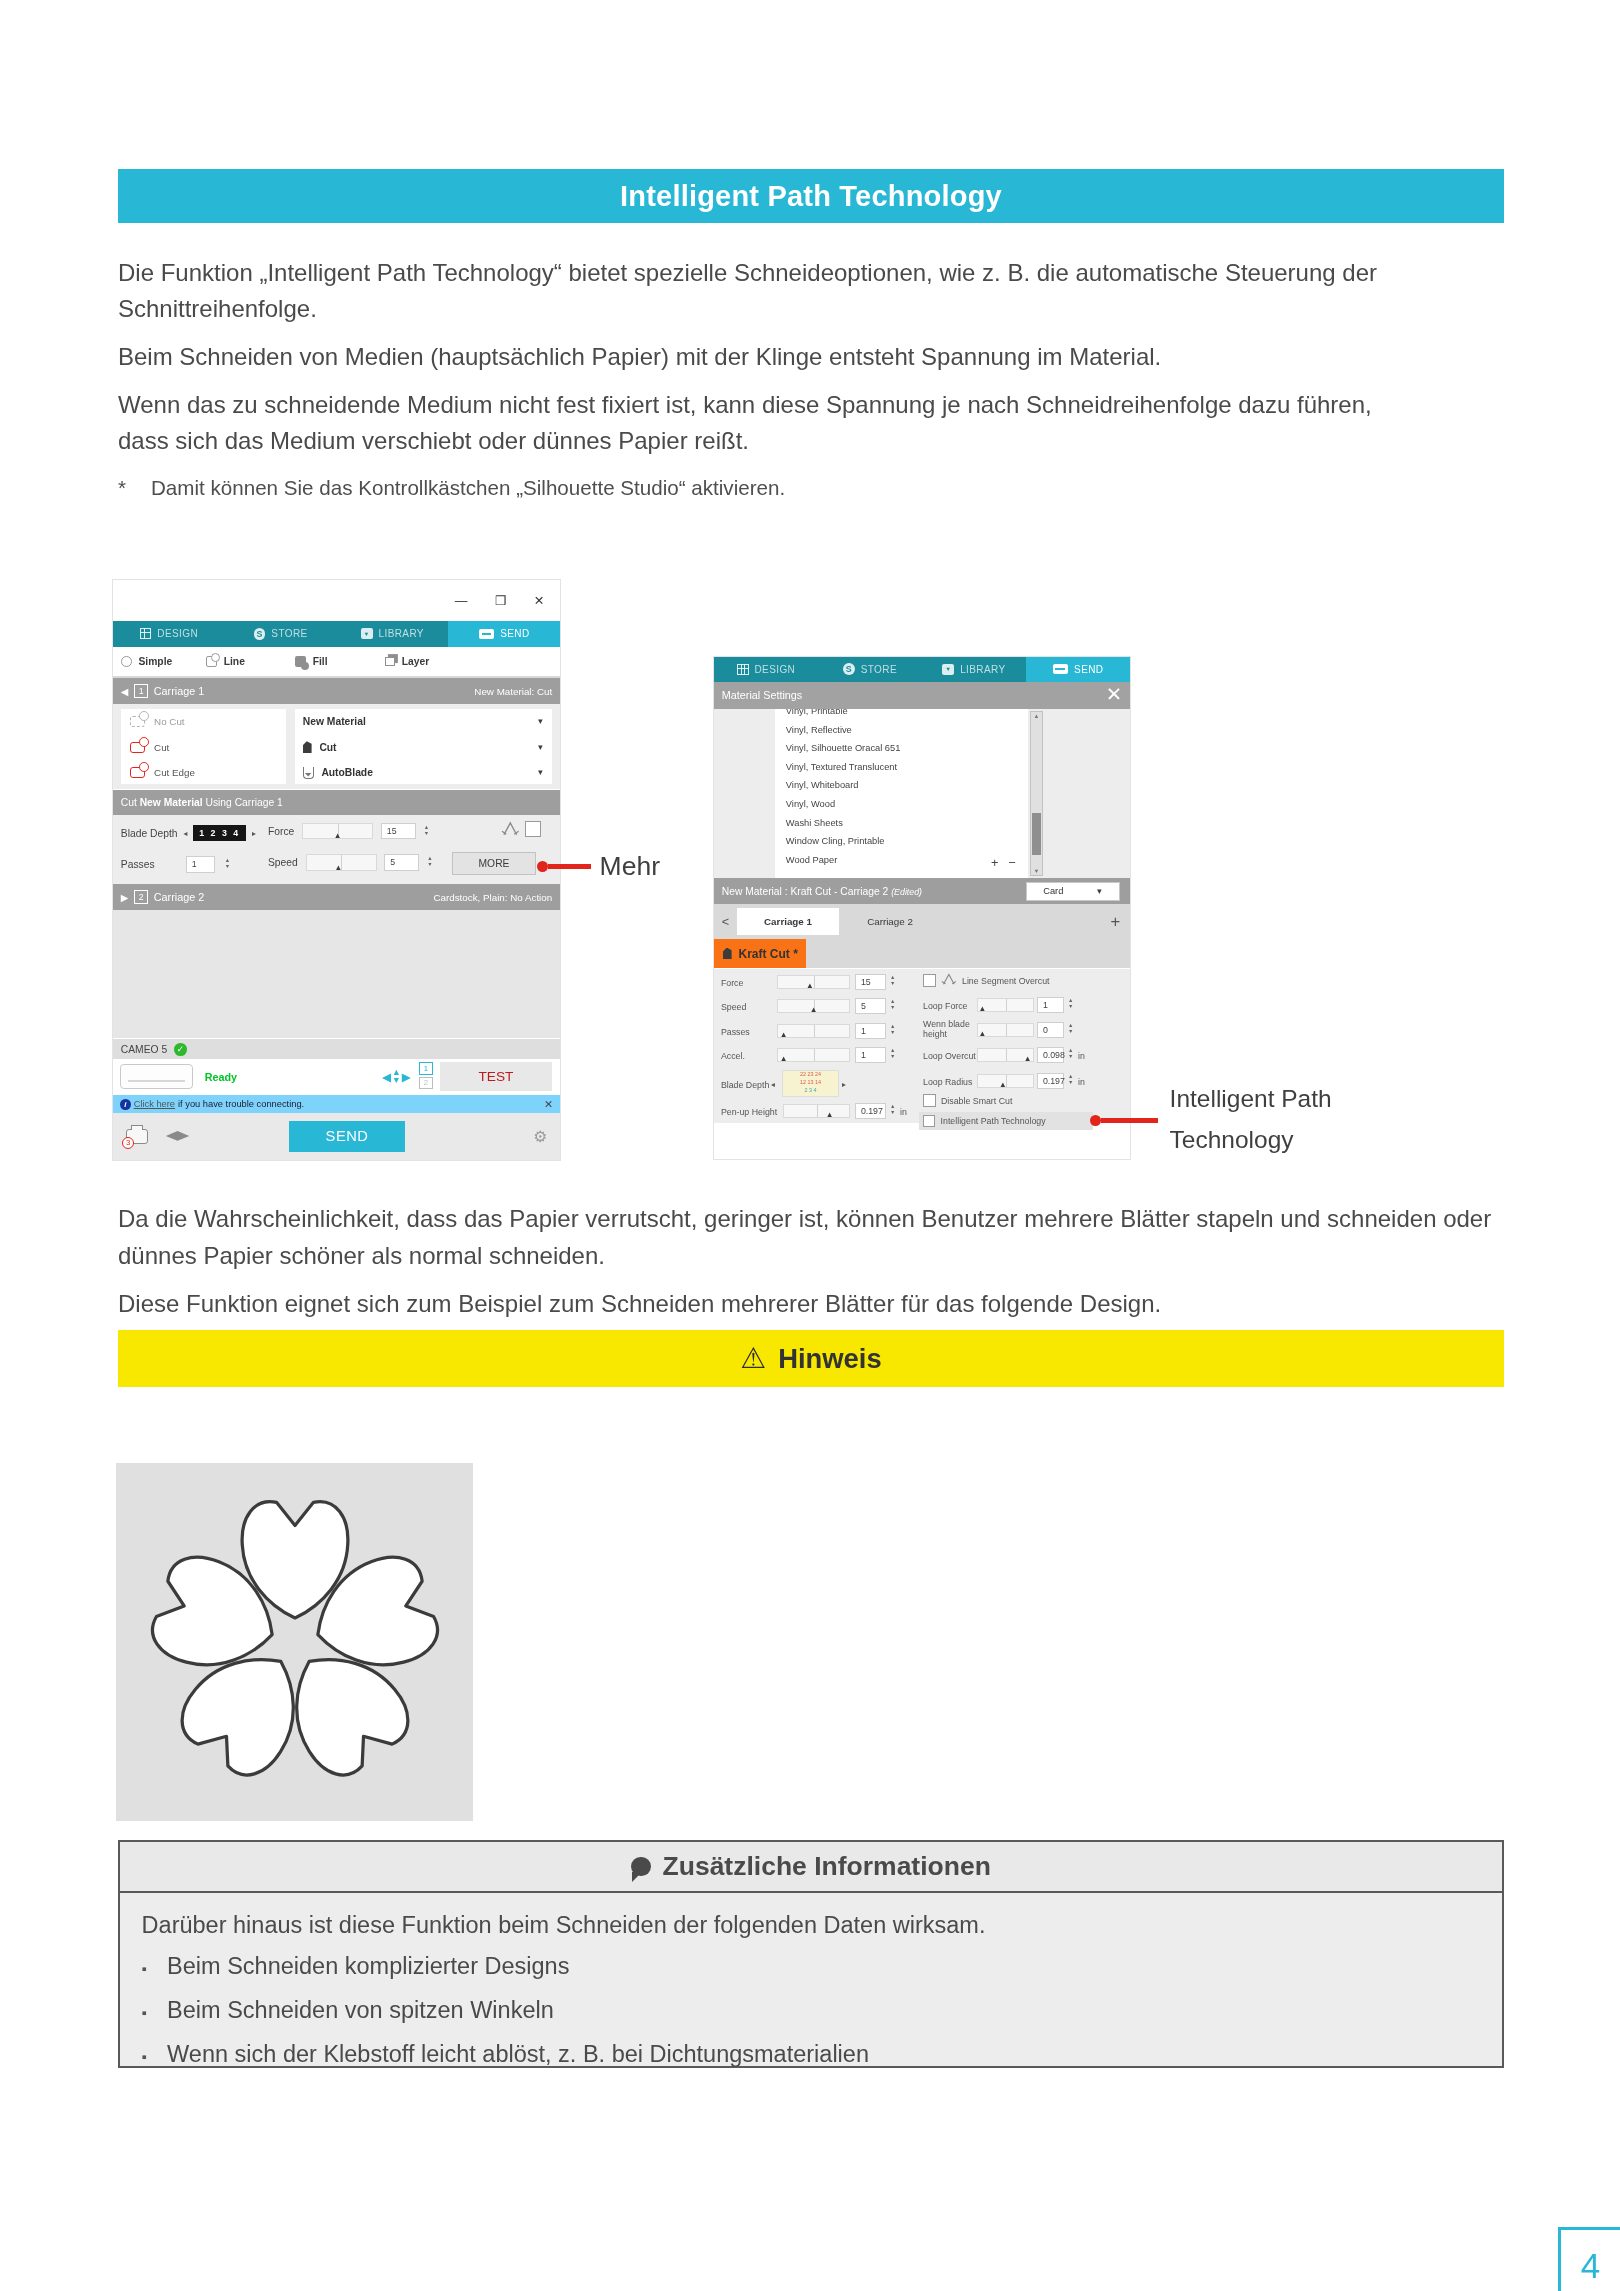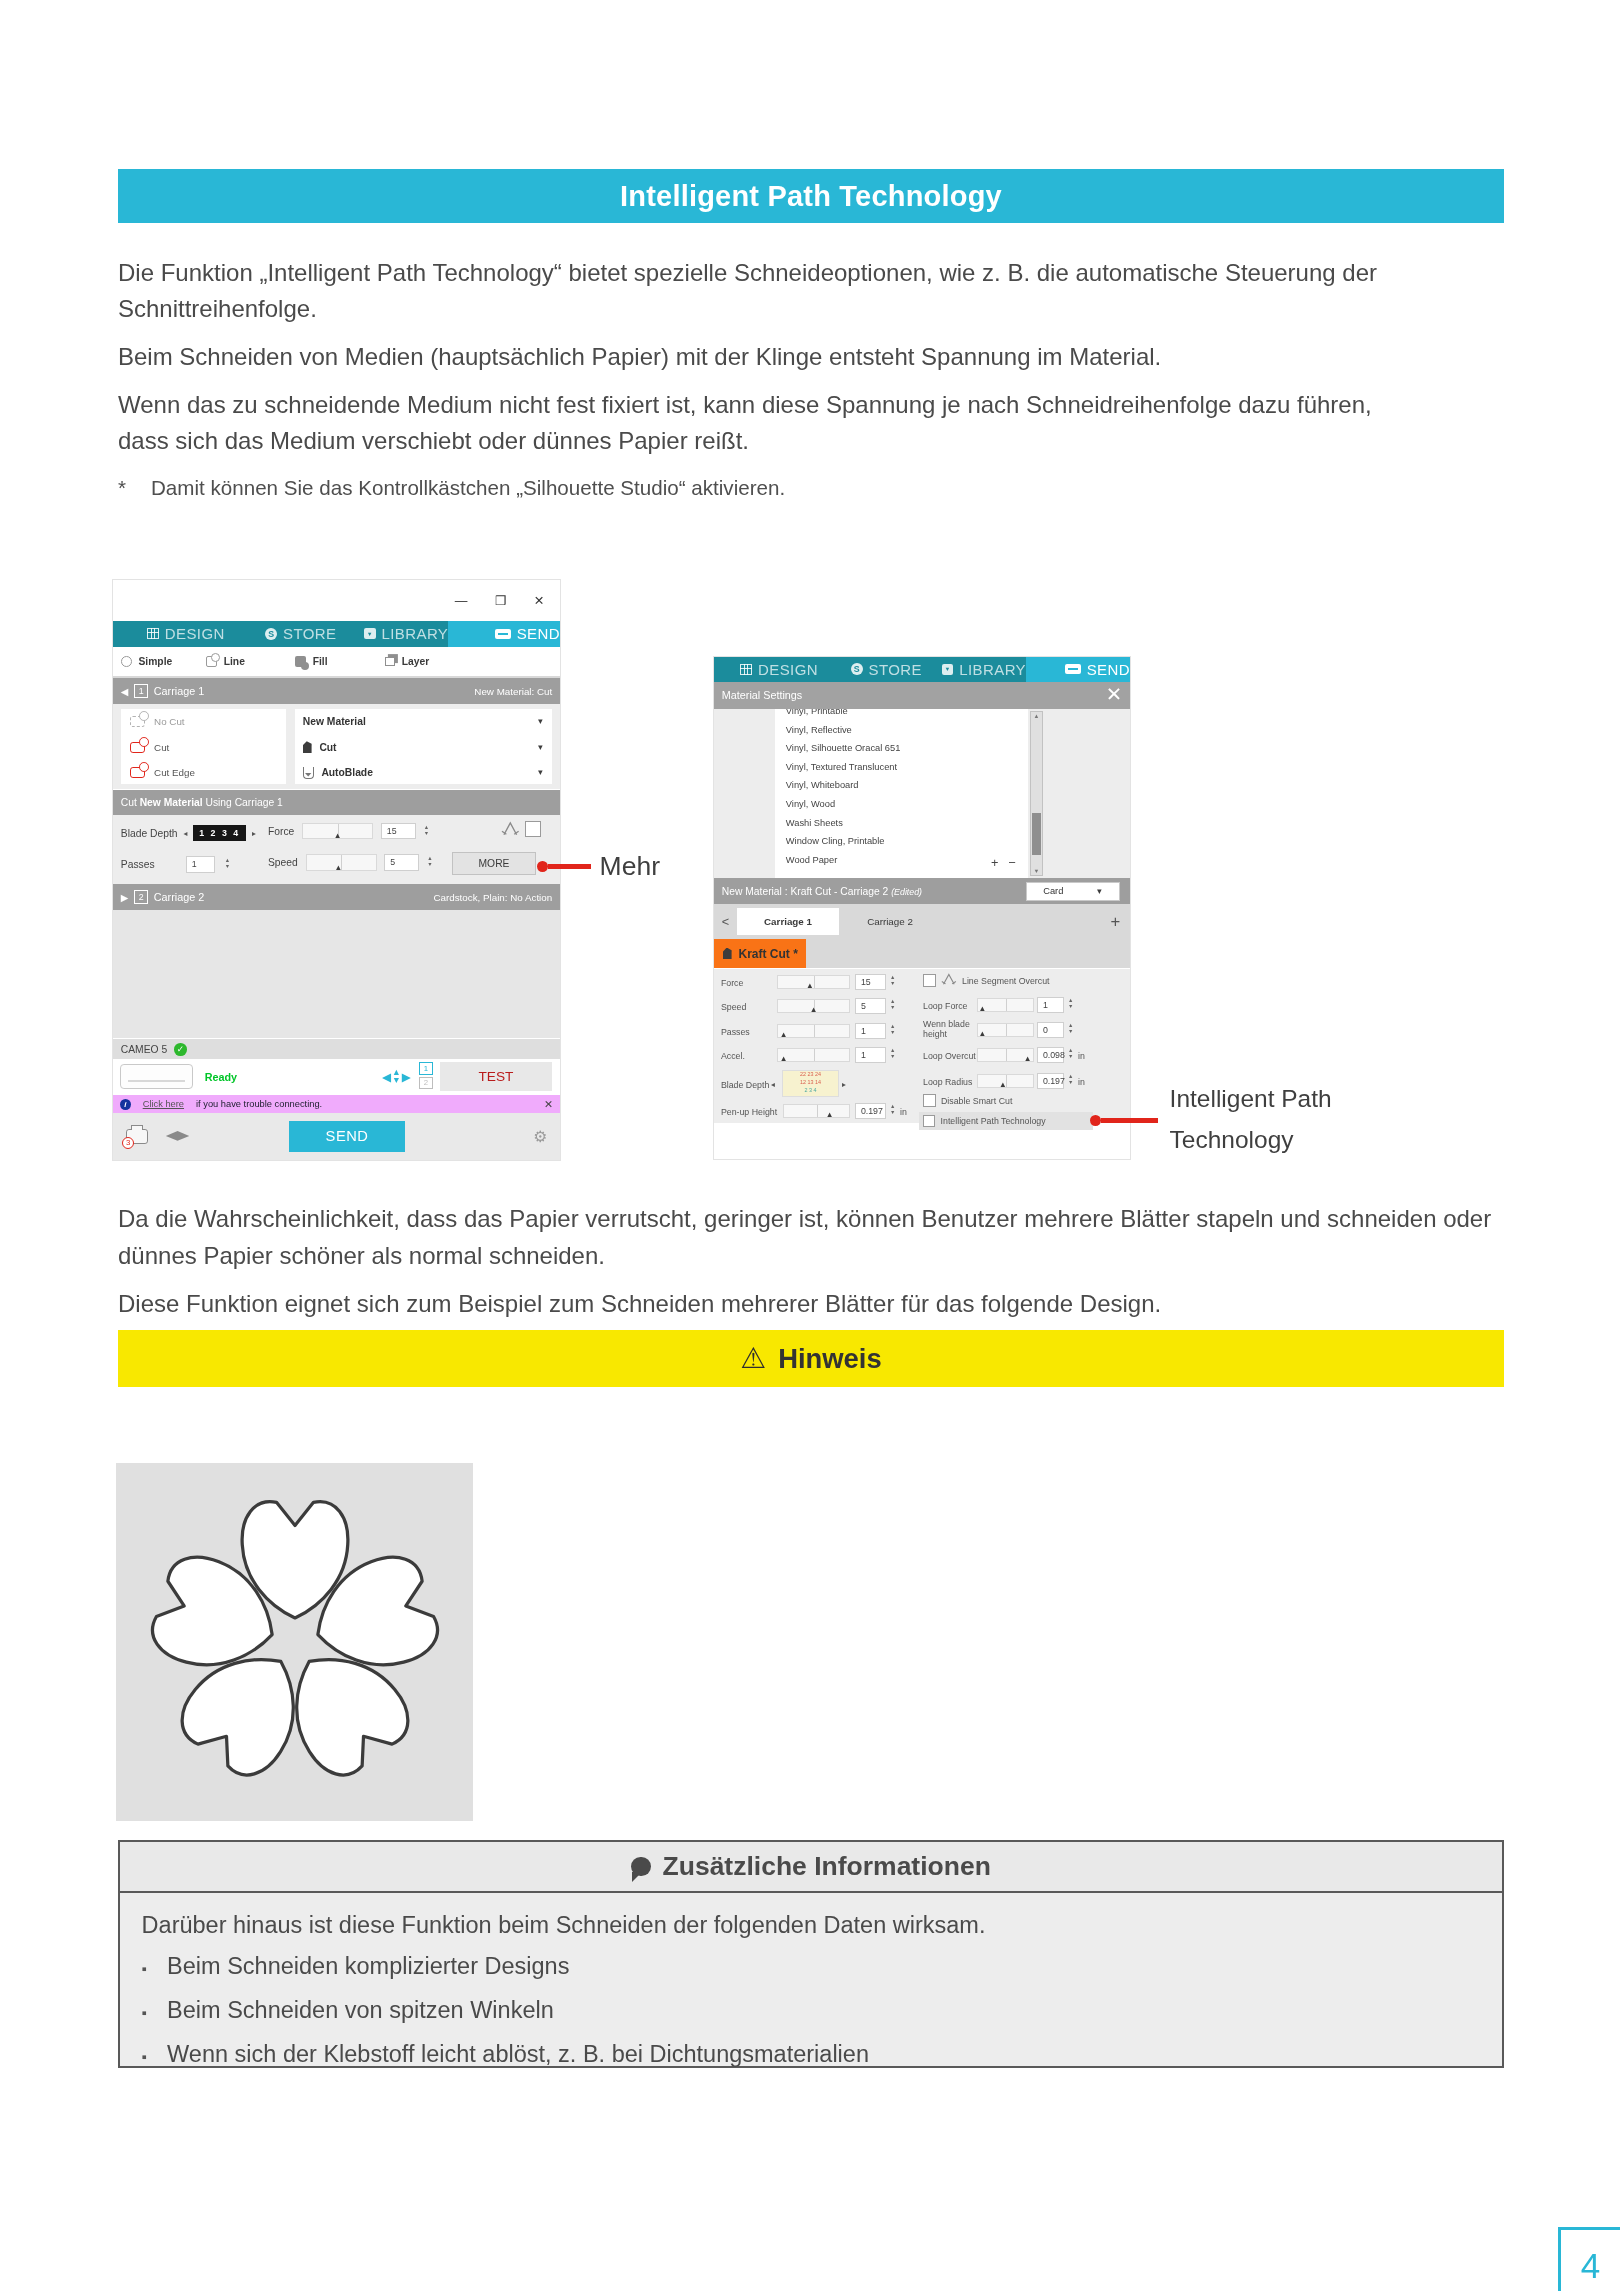--- a/index.html
+++ b/index.html
@@ -45,21 +45,21 @@
   .mehr .rline{width:43px}
   .mehr .ct{font-size:26.5px;margin-left:8.8px}
   .iptc{left:1090px;top:1078px;align-items:flex-start}
   .iptc .dot{margin-top:37px}
   .iptc .rline{width:57px;margin-top:40px}
   .iptc .ct2{font-size:24.5px;line-height:41px;margin-left:11.8px}
 
   
   .shot{background:#fff;box-shadow:0 0 0 1px #e3e3e3}
   .nav{display:flex;position:absolute;left:0;right:0;background:#1b8c9c}
-  .nav .cell{flex:1;display:flex;align-items:center;justify-content:flex-end;gap:5.9px;color:rgba(255,255,255,.72);font-size:15px;letter-spacing:0.4px}
+  .nav .cell{flex:1;display:flex;align-items:center;justify-content:center;gap:5.9px;color:rgba(255,255,255,.72);font-size:10px;letter-spacing:0.4px}
   .nav .cell.active{background:#29b7d6;color:#fff}
   .graybar{position:absolute;left:0;right:0;background:#9e9e9e;color:#fff;display:flex;align-items:center;padding:0 7.8px;gap:5.9px}
   .graybar .spacer{flex:1}
   .numbox{border:1px solid #fff;font-size:8.8px;width:13.7px;height:13.7px;display:flex;align-items:center;justify-content:center;flex:none}
   .slider{position:relative;background:#f7f7f7;border:1px solid #d9d9d9}
   .slider::before{content:"";position:absolute;left:50%;top:0;bottom:0;width:1px;background:#d0d0d0}
   .slider::after{content:"▲";font-size:7.8px;color:#3c3c3c;position:absolute;bottom:-2px;left:var(--p,50%);transform:translateX(-50%)}
   .spin{display:inline-flex;flex-direction:column;justify-content:center;font-size:5.4px;line-height:5.9px;color:#666;flex:none}
   .spin::before{content:"▲"}.spin::after{content:"▼"}
   .valbox{background:#fff;border:1px solid #cfcfcf;font-size:8.8px;color:#444;display:flex;align-items:center;padding-left:4.9px}
@@ -117,21 +117,21 @@
   .machine{width:73px;height:24.5px;background:#fdfdfd;border:1px solid #c9c9c9;border-radius:3.9px;position:relative;margin-left:6.9px;flex:none}
   .machine::after{content:"";position:absolute;left:6.9px;right:6.9px;bottom:5.9px;height:2px;background:#d8d8d8}
   .ready{color:#00c528;font-weight:bold;font-size:10.8px;margin-left:11.8px}
   .padarrows{display:flex;align-items:center;gap:1px;color:#29b7d6;position:absolute;left:269px}
   .padarrows .lr{font-size:11.8px}
   .padarrows .ud{display:flex;flex-direction:column;font-size:8.8px;line-height:7.8px}
   .posboxes{position:absolute;left:306px;top:2.9px;display:flex;flex-direction:column;gap:2px}
   .posbox{width:13.7px;height:12.7px;border:1px solid #29b7d6;color:#29b7d6;font-size:7.8px;display:flex;align-items:center;justify-content:center}
   .posbox.inactive{border-color:#bdbdbd;color:#bdbdbd}
   .testbtn{position:absolute;left:327px;top:2.9px;width:112px;height:29px;background:#e8e8e8;color:#b91c1c;font-size:13.7px;display:flex;align-items:center;justify-content:center}
-  .bluebar{position:absolute;top:515px;left:0;right:0;height:18.6px;background:#f0abfc;display:flex;align-items:center;gap:12px;padding:0 6.9px;font-size:9.3px;color:#223}
+  .bluebar{position:absolute;top:515px;left:0;right:0;height:18.6px;background:#7dd3fc;display:flex;align-items:center;gap:3px;padding:0 6.9px;font-size:9.3px;color:#223}
   .info-ico{width:10.8px;height:10.8px;border-radius:50%;background:#15339e;color:#fff;font-size:7.8px;font-weight:bold;font-style:italic;display:flex;align-items:center;justify-content:center;flex:none}
   .info-ico::after{content:"i"}
   .bluebar .lnk{text-decoration:underline;color:#555}
   .bluebar .bx{margin-left:auto;color:#444;font-size:10.8px}
   .botbar{position:absolute;top:533px;left:0;right:0;height:47px;background:#e9e9e9;display:flex;align-items:center}
   .printer-ico{width:22.5px;height:15.7px;border:1.6px solid #8a8a8a;border-radius:2.9px;background:#f7f7f7;position:relative;margin-left:12.7px}
   .printer-ico::before{content:"";position:absolute;left:3.9px;right:3.9px;top:-4.9px;height:3.9px;background:#f7f7f7;border:1.4px solid #8a8a8a;border-bottom:none}
   .badge3{position:absolute;left:-4.9px;bottom:-5.9px;width:12.7px;height:12.7px;border:1.3px solid #e1251b;color:#e1251b;background:#fff;border-radius:50%;font-size:7.8px;display:flex;align-items:center;justify-content:center}
   .cap-ico{width:23.5px;height:10.8px;background:#8a8a8a;clip-path:polygon(50% 0,100% 45%,50% 90%,0 45%);margin-left:17.6px}
   .sendbtn{position:absolute;left:176px;top:7.8px;width:116px;height:31px;background:#29b7d6;color:#fff;font-size:14.7px;display:flex;align-items:center;justify-content:center;letter-spacing:0.5px}

